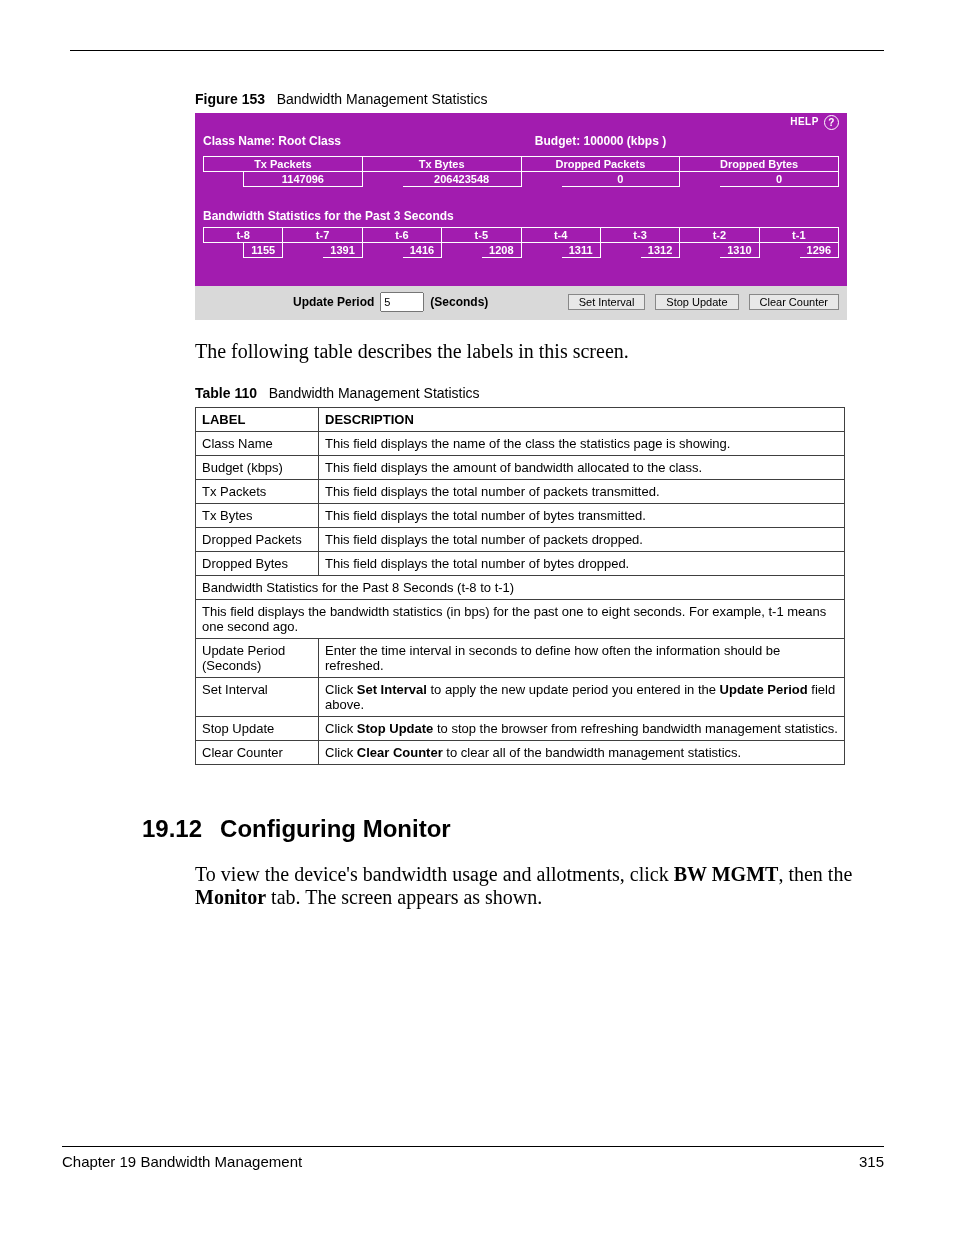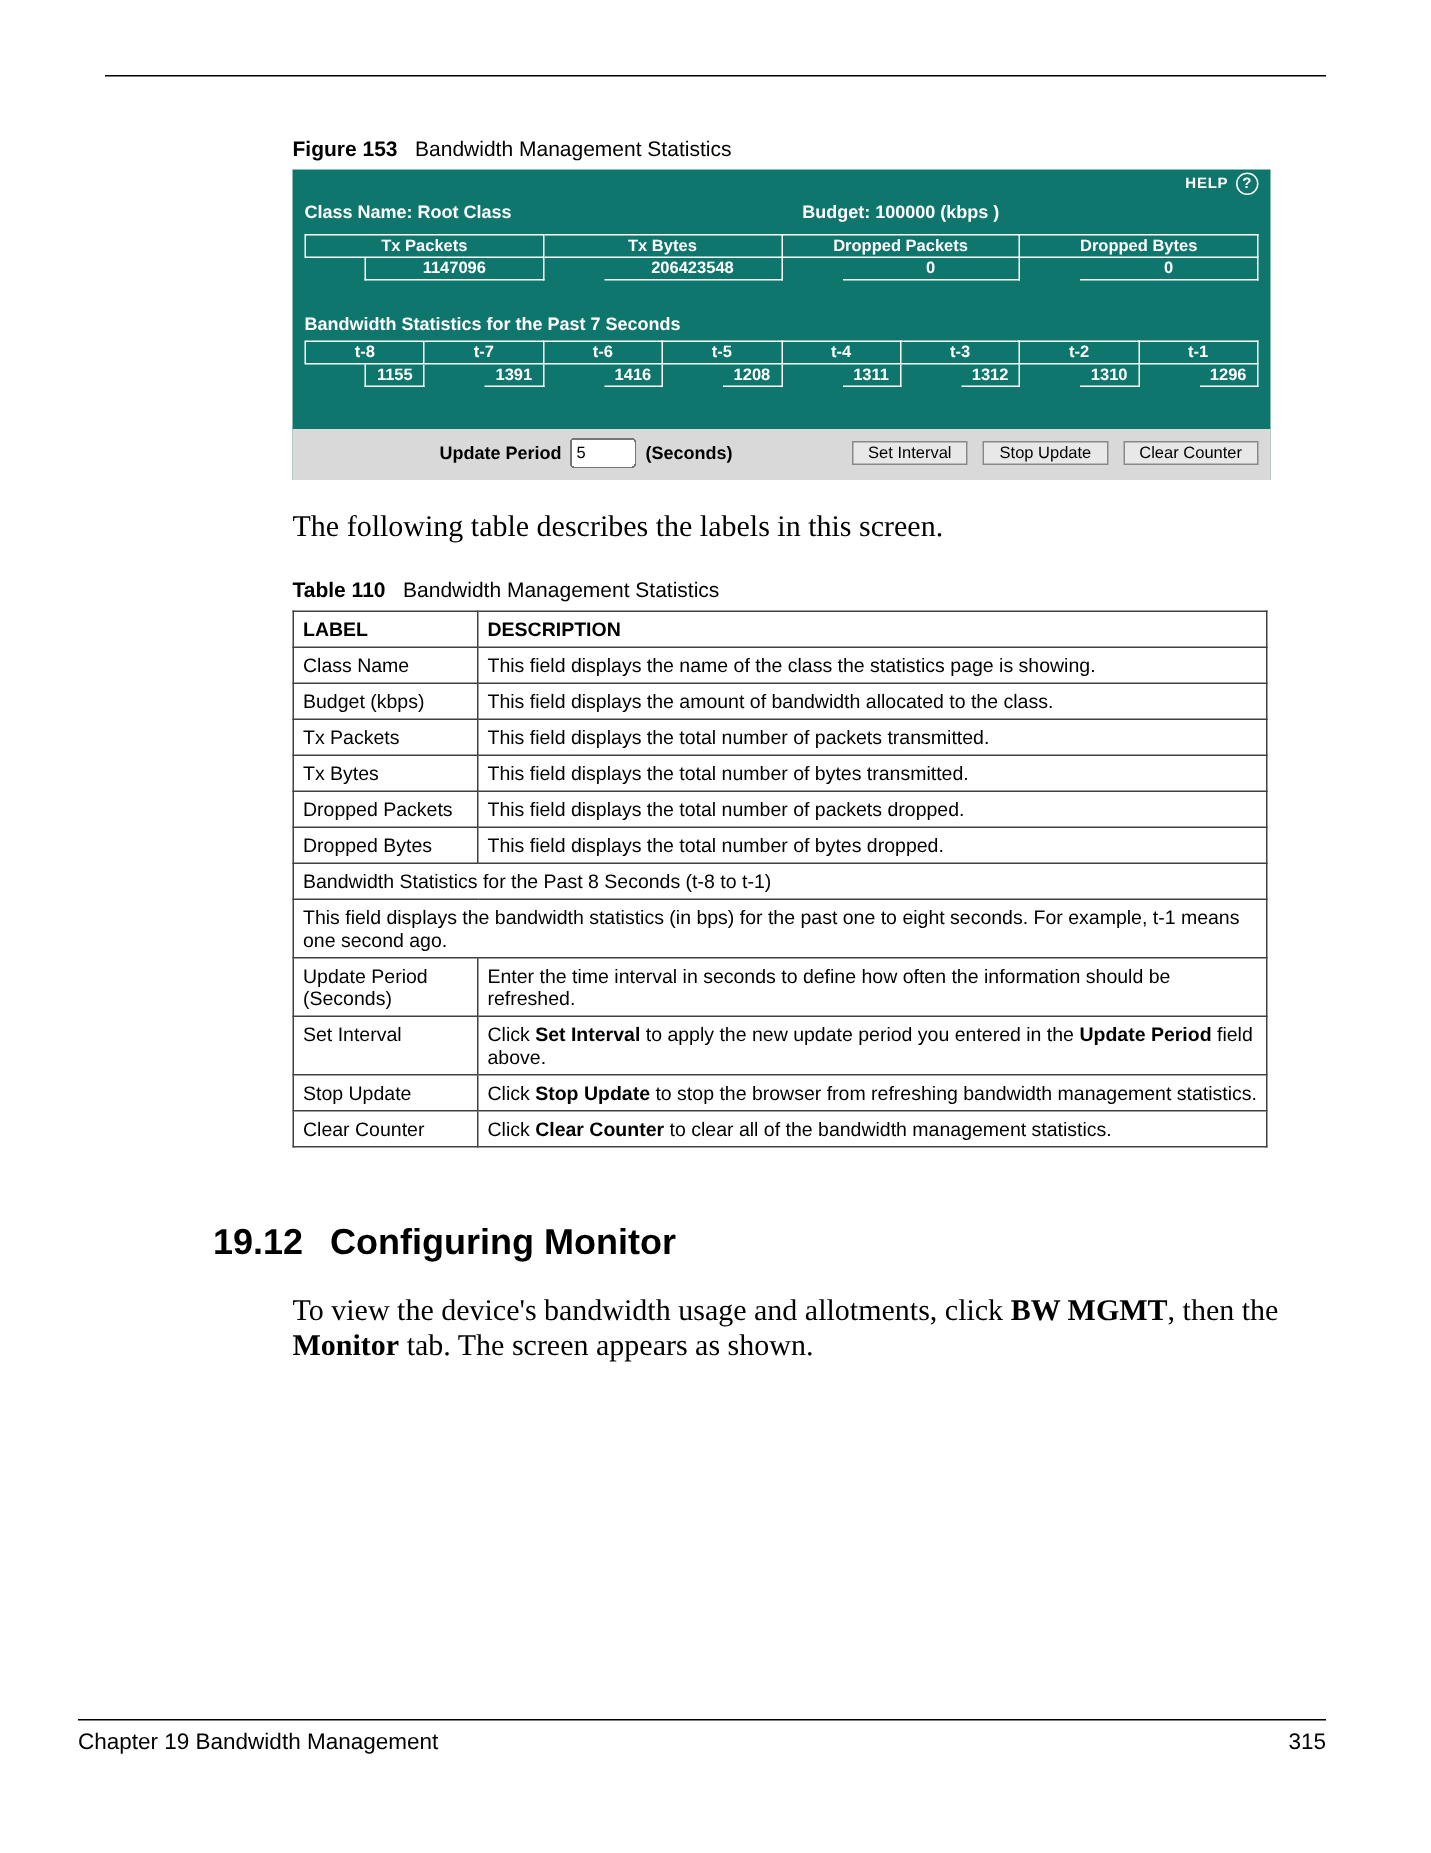--- a/index.html
+++ b/index.html
@@ -29,21 +29,21 @@
     font-size: 14px;
     margin-left: 125px;
     margin-bottom: 6px;
   }
   .figure-caption .b { font-weight: bold; }
 
   
   .ui-panel {
     margin-left: 125px;
     width: 652px;
-    background: #0f766e;
+    background: #a21caf;
     color: #fff;
     font-size: 11px;
   }
   .ui-help {
     text-align: right;
     padding: 2px 8px;
     font-size: 10px;
     font-weight: bold;
     letter-spacing: 0.5px;
   }
@@ -159,21 +159,21 @@
   .h2 {
     font-size: 24px;
     font-weight: bold;
     margin: 50px 0 20px 72px;
   }
   .h2 .num { margin-right: 18px; }
 
   .footer {
     position: absolute;
     bottom: 30px;
-    left: 52px;
+    left: 62px;
     right: 70px;
     border-top: 1px solid #000;
     font-size: 15px;
     padding-top: 6px;
     display: flex;
   }
   .footer .ft-left { flex: 1; }
   .footer .ft-right { }
 </style>
 </head>
@@ -202,21 +202,21 @@
       <div class="cell">Dropped Packets</div>
       <div class="cell">Dropped Bytes</div>
     </div>
     <div class="ui-grid4">
       <div class="cell no-top">1147096</div>
       <div class="cell no-top">206423548</div>
       <div class="cell no-top">0</div>
       <div class="cell no-top">0</div>
     </div>
 
-    <div class="ui-subtitle">Bandwidth Statistics for the Past 7 Seconds</div>
+    <div class="ui-subtitle">Bandwidth Statistics for the Past 3 Seconds</div>
     <div class="ui-grid8">
       <div class="cell">t-8</div>
       <div class="cell">t-7</div>
       <div class="cell">t-6</div>
       <div class="cell">t-5</div>
       <div class="cell">t-4</div>
       <div class="cell">t-3</div>
       <div class="cell">t-2</div>
       <div class="cell">t-1</div>
     </div>

